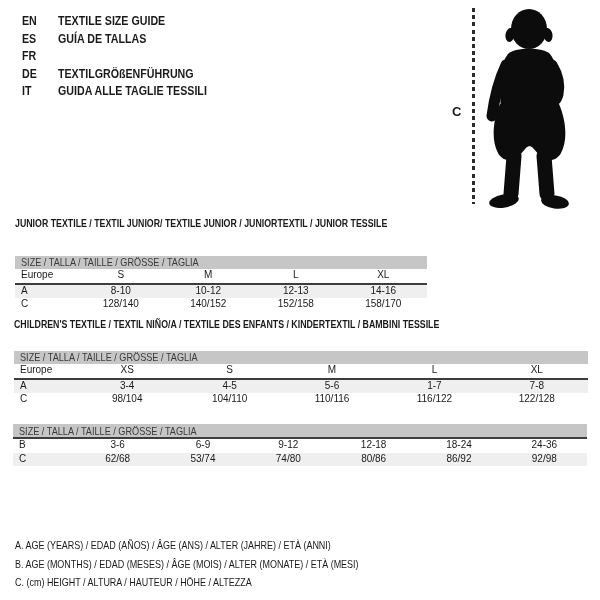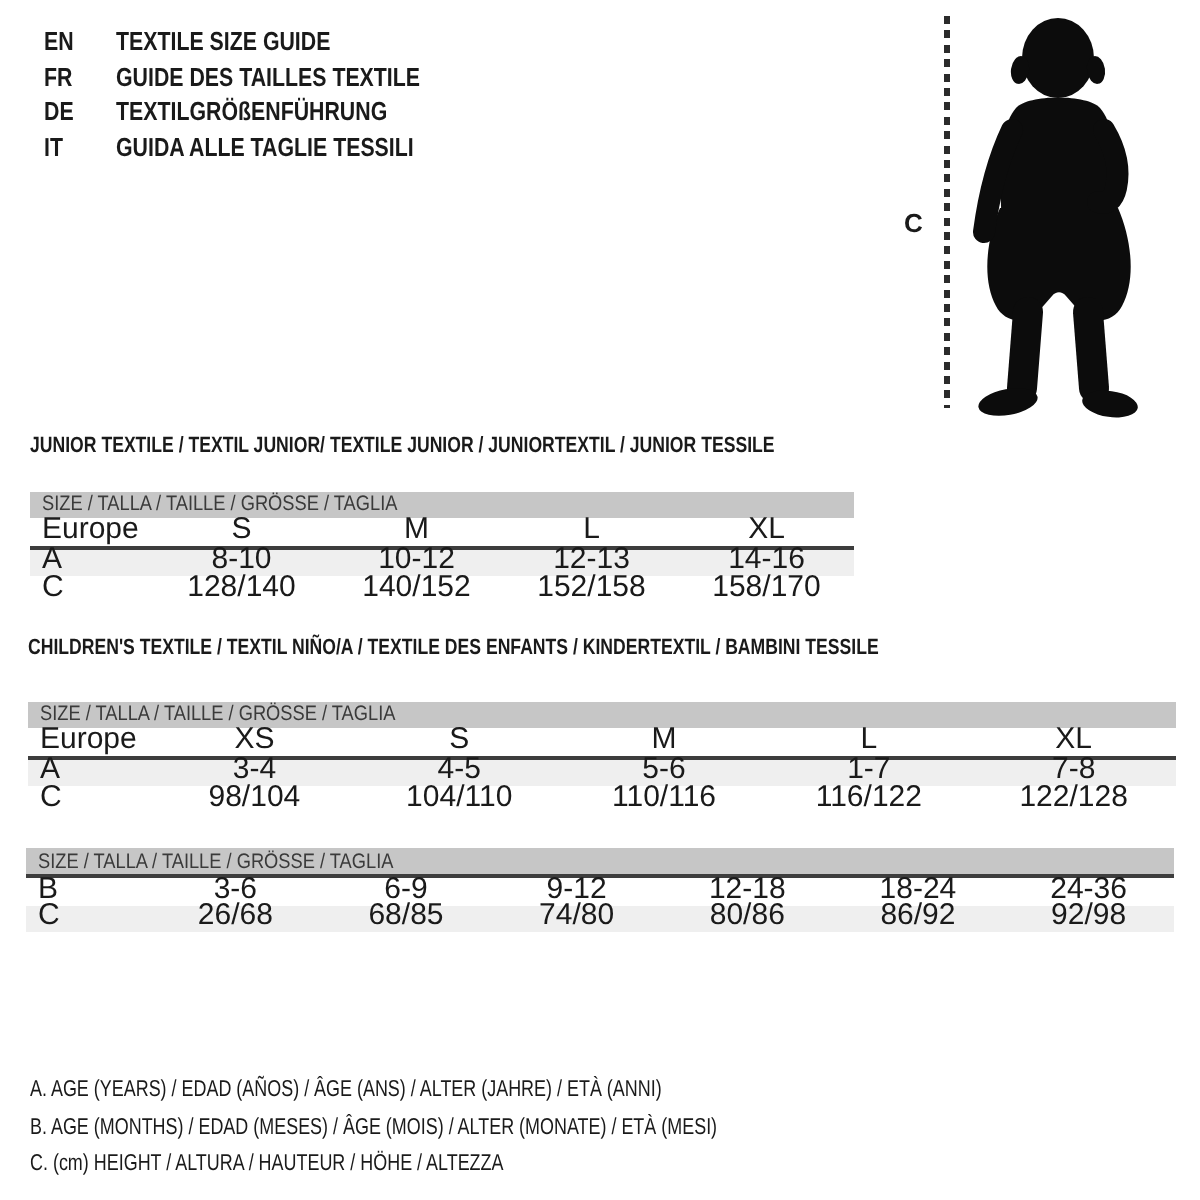--- a/index.html
+++ b/index.html
@@ -22,27 +22,27 @@
   .figure-label{position:absolute;left:452px;top:104px;font-weight:700;font-size:13px;}
   .silhouette{position:absolute;left:486px;top:4px;}
 
   
   .size-table{position:absolute;}
   .t1{left:15px;top:217px;width:412px;}
   .t2{left:14px;top:318px;width:574px;}
   .t3{left:13px;top:424px;width:574px;}
   .title{font-size:11px;font-weight:700;line-height:13.5px;white-space:nowrap;}
   .title .cond-t{display:inline-block;transform:scaleX(.8);transform-origin:left center;white-space:nowrap;}
-  .t1 .title-block{margin-bottom:15px;}
+  .t1 .title-block{margin-bottom:25px;}
   .t2 .title-block{margin-bottom:19px;}
   .t3 .title-block{margin-bottom:17px;}
   .band{height:13px;background:var(--band,#c6c6c6);display:flex;align-items:center;
     font-size:10.5px;color:#3a3a3a;padding-left:6px;}
   .band .cond-b{display:inline-block;transform:scaleX(.87);transform-origin:left center;white-space:nowrap;}
-  .trow{display:flex;align-items:flex-end;height:13.5px;font-size:15px;}
+  .trow{display:flex;align-items:flex-start;height:13.5px;font-size:10px;}
   .trow.europe{height:14px;}
   .trow.shaded{background:var(--shaded,#efefef);}
   .rule{height:2px;background:var(--rule,#3d3d3d);}
   .cell-label{flex:0 0 56px;padding-left:6px;text-align:left;}
   .cell{flex:1;text-align:center;}
 
   
   .footnotes{position:absolute;left:15px;top:536px;}
   .footnote{font-weight:400;font-size:11.5px;line-height:18.5px;white-space:nowrap;}
   .footnote .cond-f{display:inline-block;transform:scaleX(.78);transform-origin:left center;white-space:nowrap;}
@@ -51,22 +51,25 @@
 <body>
 
 <div class="canvas">
 
   <div class="lang-list">
     <div class="lang-row">
       <span class="lang-code"><span class="cond">EN</span></span>
       <span><span class="cond">TEXTILE SIZE GUIDE</span></span>
     </div>
     <div class="lang-row">
+      <span class="lang-code"><span class="cond">ES</span></span>
+      <span><span class="cond">GUÍA DE TALLAS</span></span>
+    </div>
+    <div class="lang-row">
       <span class="lang-code"><span class="cond">FR</span></span>
-      <span><span class="cond">GUIDE DES TAILLES TEXTILE</span></span>
     </div>
     <div class="lang-row">
       <span class="lang-code"><span class="cond">DE</span></span>
       <span><span class="cond">TEXTILGRÖßENFÜHRUNG</span></span>
     </div>
     <div class="lang-row">
       <span class="lang-code"><span class="cond">IT</span></span>
       <span><span class="cond">GUIDA ALLE TAGLIE TESSILI</span></span>
     </div>
   </div>
@@ -166,22 +169,22 @@
           <span class="cell-label">B</span>
           <span class="cell">3-6</span>
           <span class="cell">6-9</span>
           <span class="cell">9-12</span>
           <span class="cell">12-18</span>
           <span class="cell">18-24</span>
           <span class="cell">24-36</span>
         </div>
         <div class="trow shaded">
           <span class="cell-label">C</span>
-          <span class="cell">26/68</span>
-          <span class="cell">68/85</span>
+          <span class="cell">62/68</span>
+          <span class="cell">53/74</span>
           <span class="cell">74/80</span>
           <span class="cell">80/86</span>
           <span class="cell">86/92</span>
           <span class="cell">92/98</span>
         </div>
       </div>
     </div>
 
   <div class="footnotes">
     <div class="footnote"><span class="cond-f">A. AGE (YEARS) / EDAD (AÑOS) / ÂGE (ANS) / ALTER (JAHRE) / ETÀ (ANNI)</span></div>

